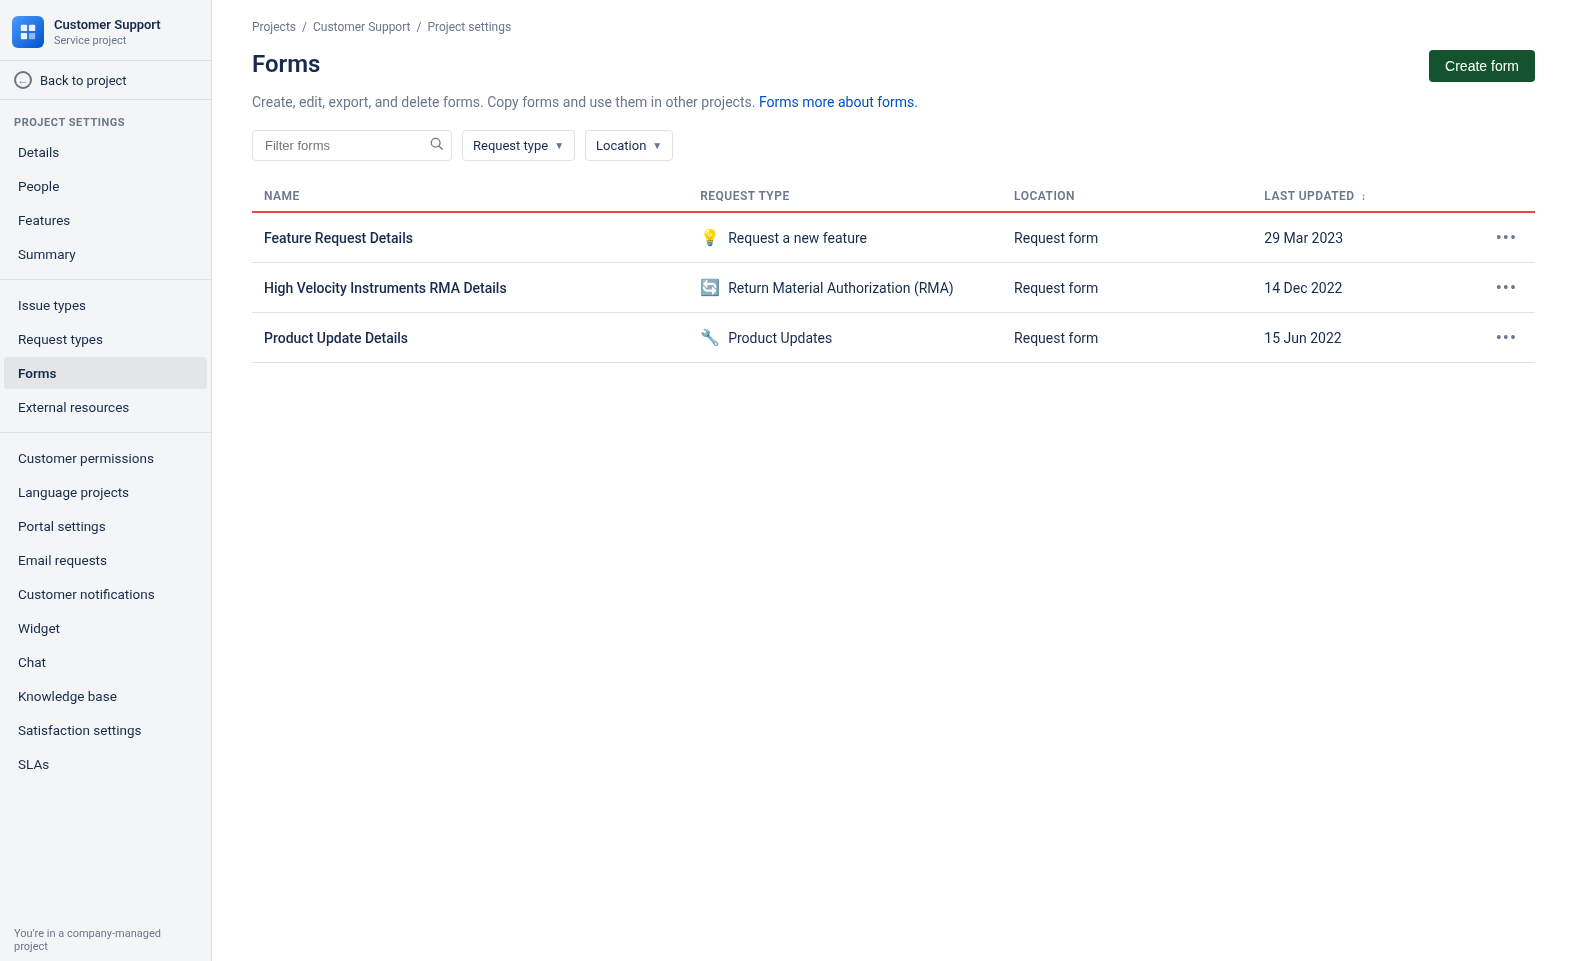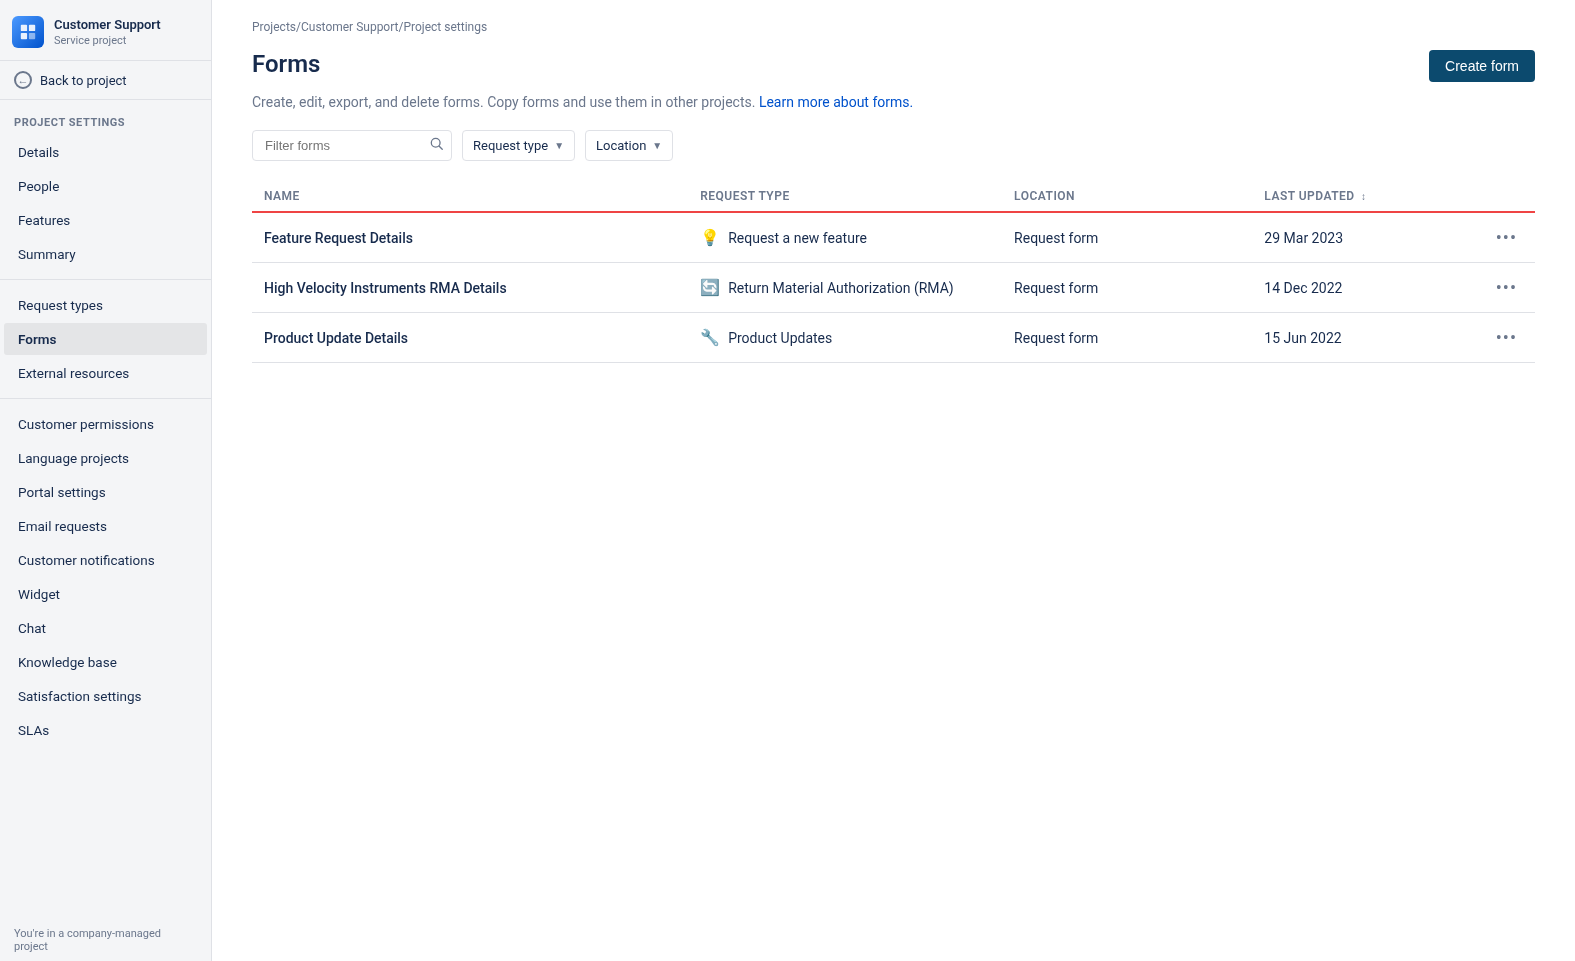--- a/index.html
+++ b/index.html
@@ -114,20 +114,21 @@
       overflow-y: auto;
       padding: 20px 40px;
       background: #fff;
     }
     .breadcrumb {
       display: flex;
       align-items: center;
       font-size: 12px;
       color: #6b778c;
       margin-bottom: 16px;
+      gap: 6px;
     }
     .breadcrumb a {
       color: #6b778c;
       text-decoration: none;
       cursor: pointer;
     }
     .breadcrumb-sep { color: #6b778c; }
     .breadcrumb .current { color: #6b778c; }
 
     .page-header {
@@ -135,21 +136,21 @@
       align-items: flex-start;
       justify-content: space-between;
       margin-bottom: 12px;
     }
     .page-title {
       font-size: 24px;
       font-weight: 600;
       color: #172b4d;
     }
     .create-form-btn {
-      background: #0c4a6e;
+      background: #14532d;
       color: #fff;
       border: none;
       border-radius: 4px;
       padding: 8px 16px;
       font-size: 14px;
       font-weight: 500;
       cursor: pointer;
       white-space: nowrap;
     }
 
@@ -308,20 +309,23 @@
   <div class="sidebar-nav-item">
     <span>Features</span>
   </div>
   <div class="sidebar-nav-item">
     <span>Summary</span>
   </div>
 
   <div class="sidebar-divider"></div>
 
   <div class="sidebar-nav-item">
+    <span>Issue types</span>
+  </div>
+  <div class="sidebar-nav-item">
     <span>Request types</span>
   </div>
   <div class="sidebar-nav-item active">
     <span>Forms</span>
   </div>
   <div class="sidebar-nav-item">
     <span>External resources</span>
   </div>
 
   <div class="sidebar-divider"></div>
@@ -372,21 +376,21 @@
     <span class="current">Project settings</span>
   </div>
 
   <div class="page-header">
     <h1 class="page-title">Forms</h1>
     <button class="create-form-btn">Create form</button>
   </div>
 
   <p class="page-description">
     <span>Create, edit, export, and delete forms. Copy forms and use them in other projects.</span>
-    <a>Learn more about forms.</a>
+    <a>Forms more about forms.</a>
   </p>
 
   <div class="filters">
     <div class="filter-search">
       <input type="text" placeholder="Filter forms" style="">
       <span class="search-icon-btn">
         <svg width="14" height="14" viewBox="0 0 16 16" fill="none">
           <circle cx="6.5" cy="6.5" r="5" stroke="#6b778c" stroke-width="1.5"></circle>
           <line x1="10.5" y1="10.5" x2="14" y2="14" stroke="#6b778c" stroke-width="1.5" stroke-linecap="round"></line>
         </svg>

